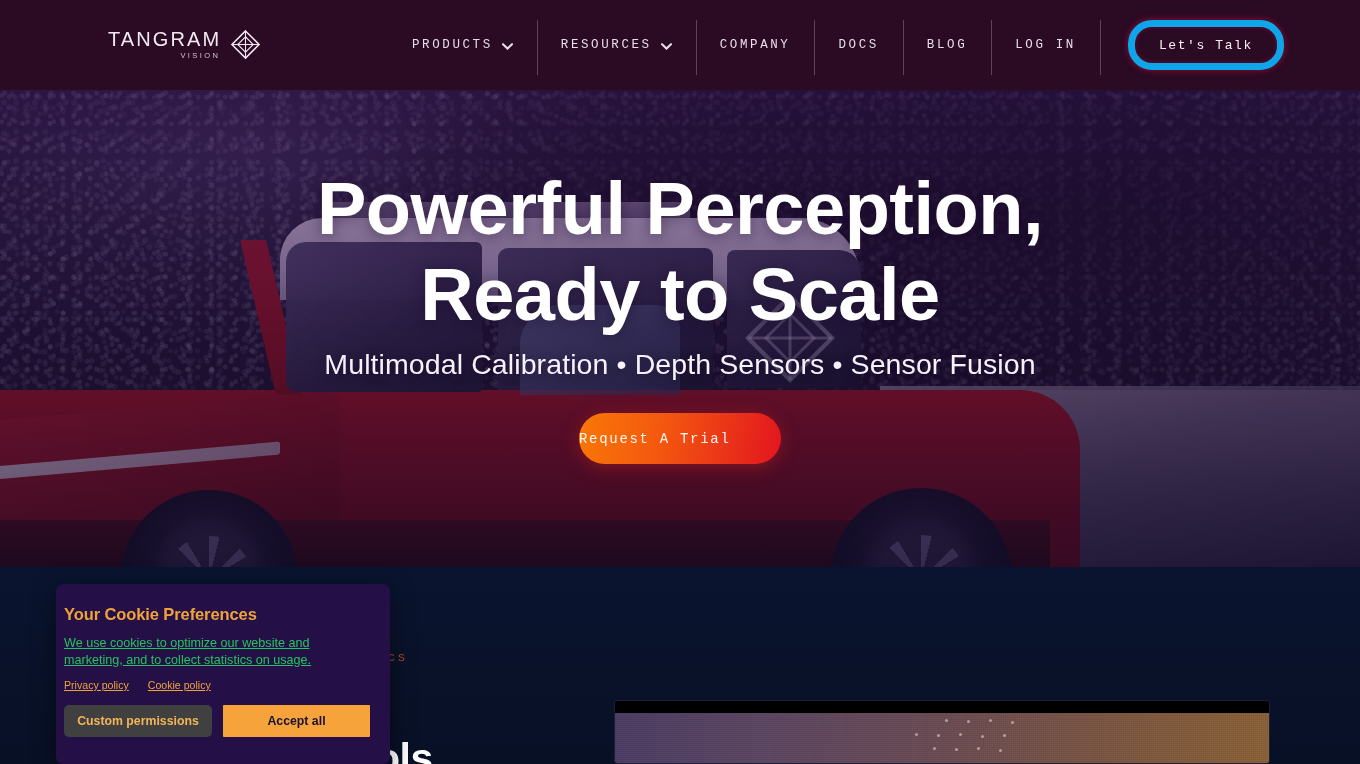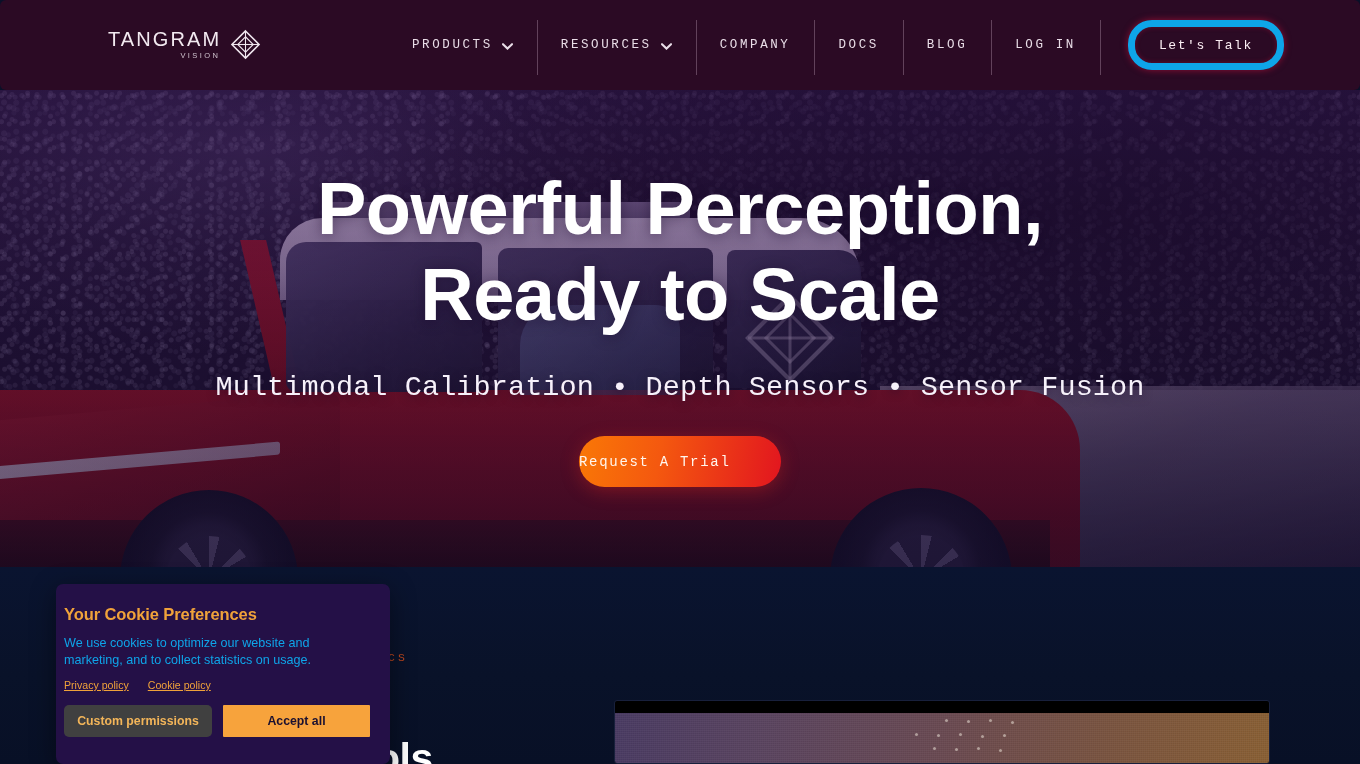--- a/index.html
+++ b/index.html
@@ -7,21 +7,21 @@
     width:1360px; height:764px; overflow:hidden;
     background:#0a1028;
     font-family:"Liberation Sans", sans-serif;
   }
   #page { position:relative; width:1360px; height:764px; overflow:hidden; }
 
   
   .navbar {
     position:absolute; top:0; left:0; width:1360px; height:90px;
     background:#2b0a24; z-index:40;
-    display:flex; align-items:center;border-radius:6px;
+    display:flex; align-items:center;
   }
   .logo-wrap {
     position:absolute; left:108px; top:28px;
     display:flex; align-items:flex-end; gap:9px;
   }
   .logo-text-block { display:flex; flex-direction:column; align-items:flex-end; }
   .logo-word {
     color:#f2e9f0; font-size:20px; letter-spacing:2.1px;
     font-family:"Liberation Sans", sans-serif; font-weight:400; line-height:22px;
   }
@@ -205,22 +205,22 @@
     position:absolute; inset:0; z-index:10;
     display:flex; flex-direction:column; align-items:center;
   }
   .hero-title {
     margin-top:76px; width:1000px; text-align:center;
     color:#ffffff; font-size:74px; line-height:86px; font-weight:700;
     letter-spacing:-0.5px;
     text-shadow:0 2px 14px rgba(20,6,36,0.45);
   }
   .hero-sub {
-    margin-top:33px; color:#f6f1fa; font-size:28.5px; font-weight:400;
-    letter-spacing:0.1px; text-shadow:0 2px 10px rgba(20,6,36,0.5);font-family:Liberation Mono, monospace;
+    margin-top:10px; color:#f6f1fa; font-size:28.5px; font-weight:400;
+    letter-spacing:0.1px; text-shadow:0 2px 10px rgba(20,6,36,0.5);
   }
   .trial-btn {
     margin-top:32px; width:202px; height:51px; border:none; border-radius:26px;
     background:linear-gradient(100deg,#f97806 0%,#f4580f 40%,#e2151f 100%);
     box-shadow:0 4px 18px rgba(220,40,30,0.35);
     cursor:pointer; display:flex; align-items:center; justify-content:flex-start;
   }
   .trial-btn span {
     color:#fff6ee; font-size:14px; letter-spacing:1.7px;
     font-family:"Liberation Mono", monospace; white-space:nowrap;
@@ -267,21 +267,21 @@
     position:absolute; left:12px; top:584px; width:334px; height:180px;
     background:#241047; border-radius:7px; z-index:60;
     padding:21px 20px 0 8px;
     box-shadow:0 6px 26px rgba(0,0,0,0.42);
     margin-left:44px;
   }
   .cookie-title {
     color:#f0a23a; font-size:16.5px; font-weight:700; letter-spacing:-0.1px;
   }
   .cookie-body {
-    margin-top:11px; color:#0ea5e9; font-size:12.6px; line-height:16.5px;
+    margin-top:11px; color:#22c55e; font-size:12.6px; line-height:16.5px;text-decoration:underline;
   }
   .cookie-links { margin-top:11px; display:flex; gap:19px; }
   .cookie-link {
     color:#f0a23a; font-size:10.6px; text-decoration:underline; cursor:pointer;
   }
   .cookie-actions { margin-top:14px; display:flex; gap:11px; }
   .btn-custom {
     width:148px; height:32px; border-radius:5px; border:none;
     background:#404040; color:#f3b559; font-size:12.3px; font-weight:700;
     cursor:pointer;

